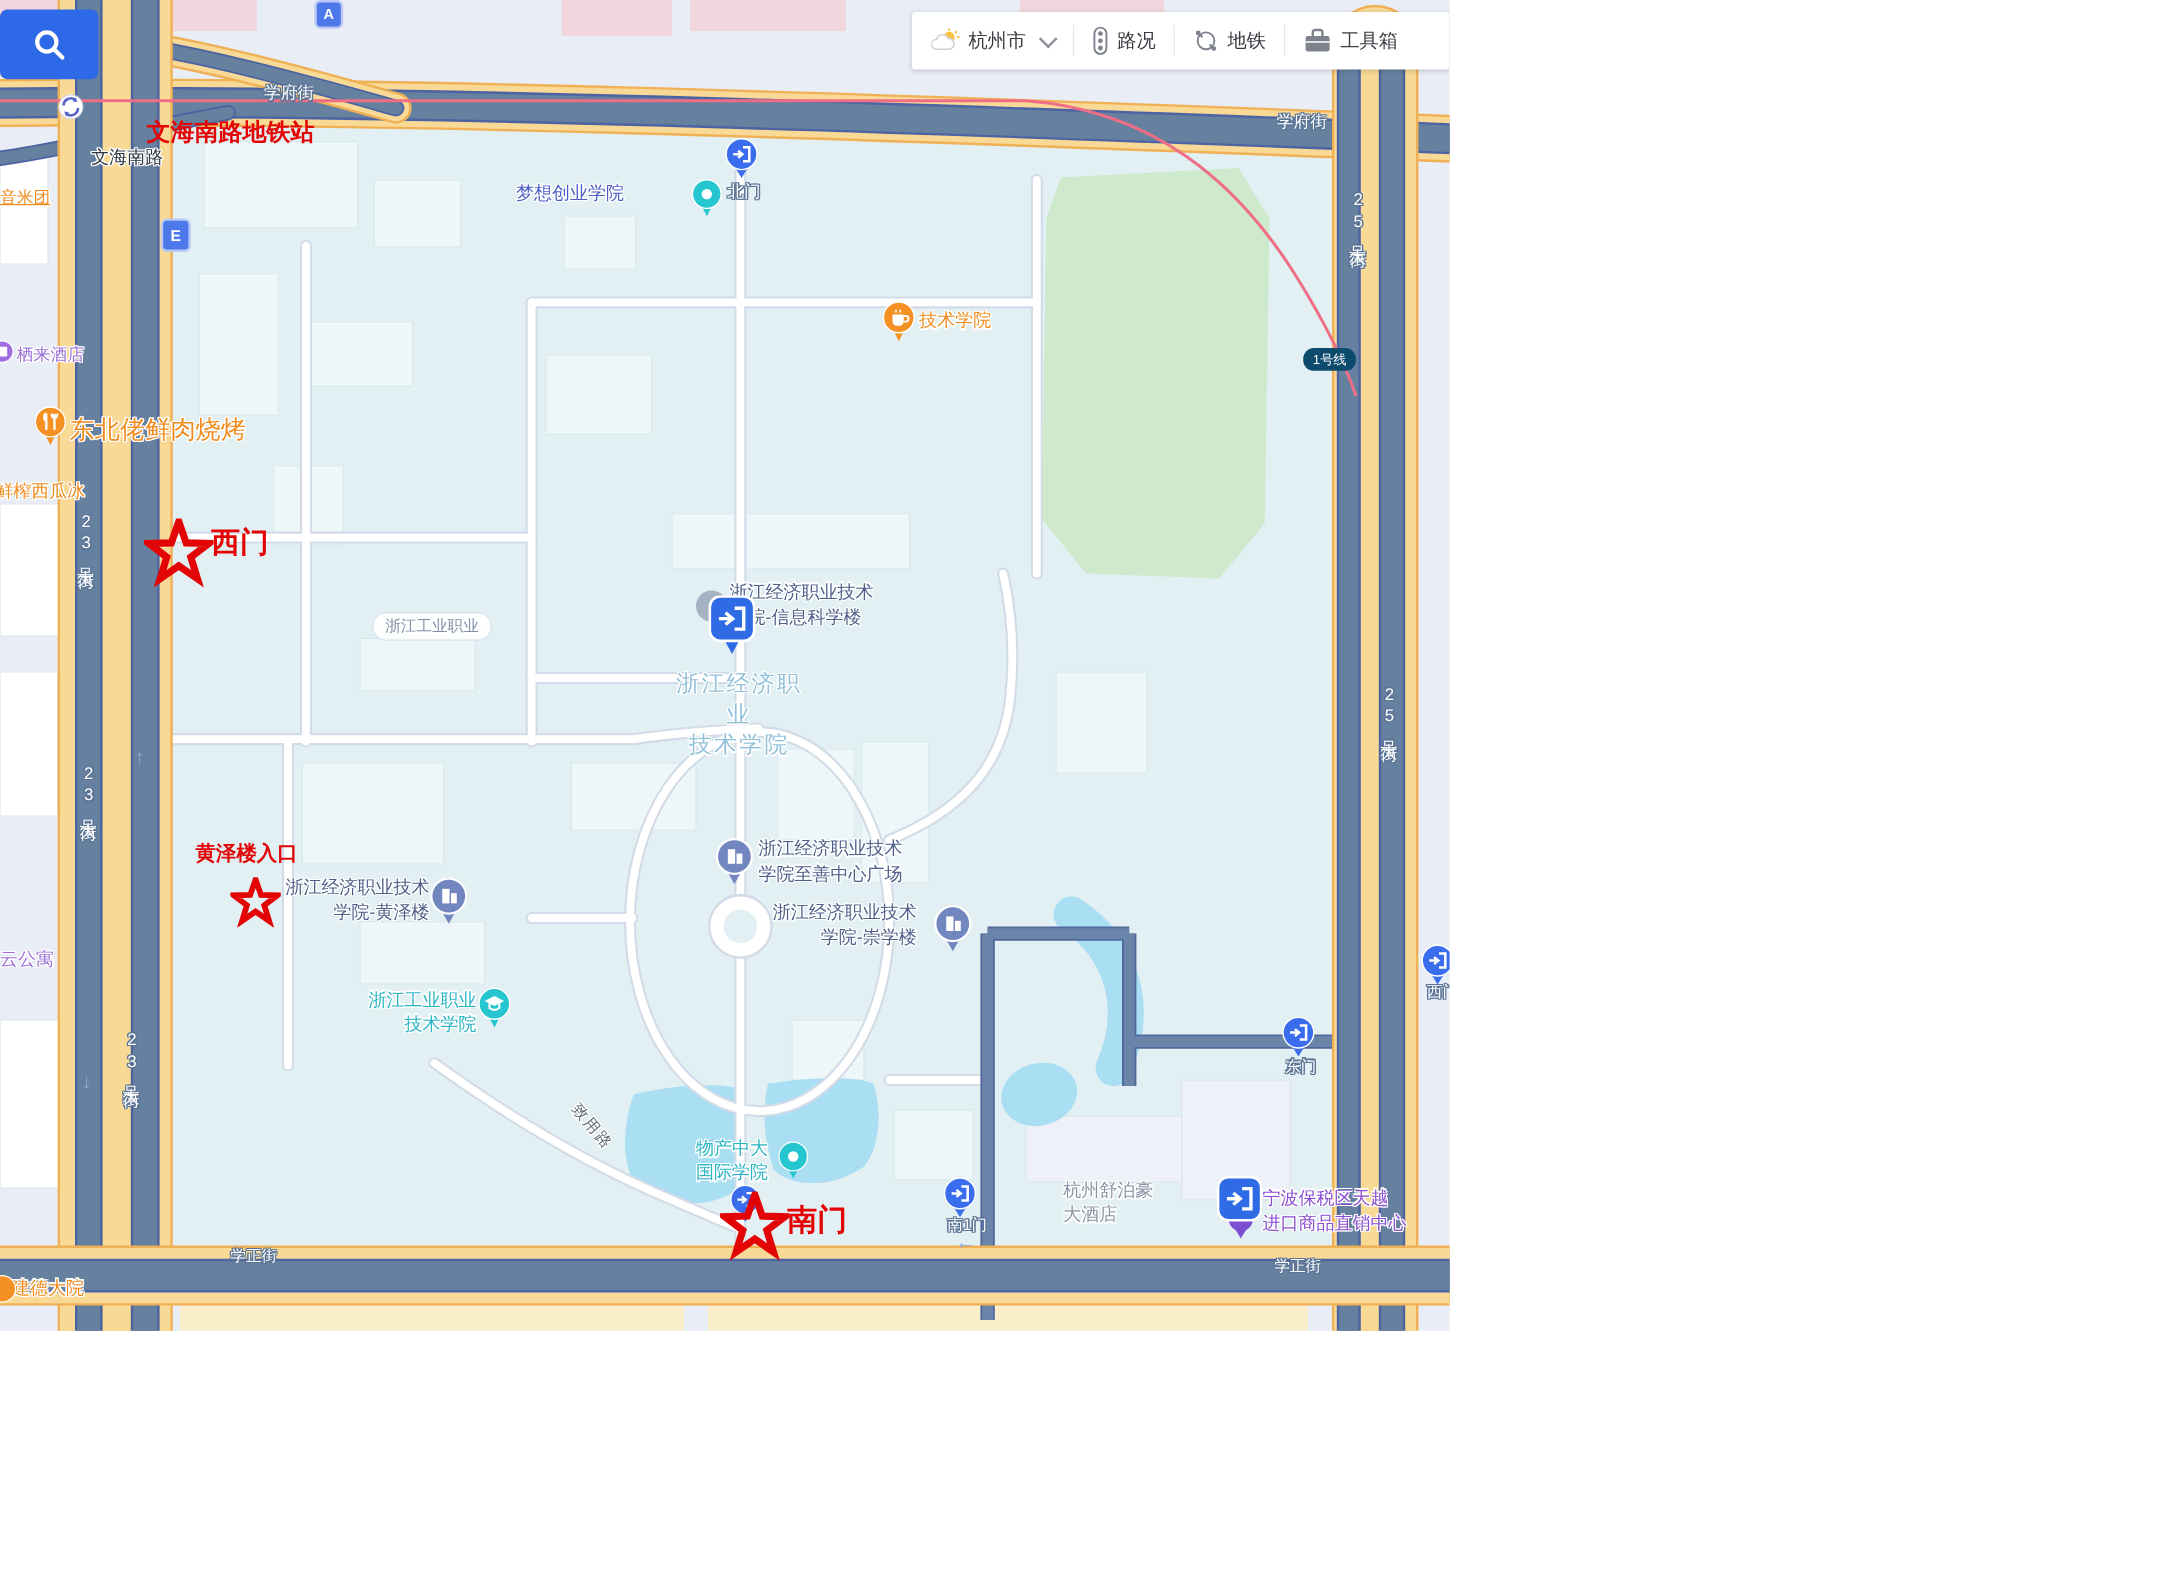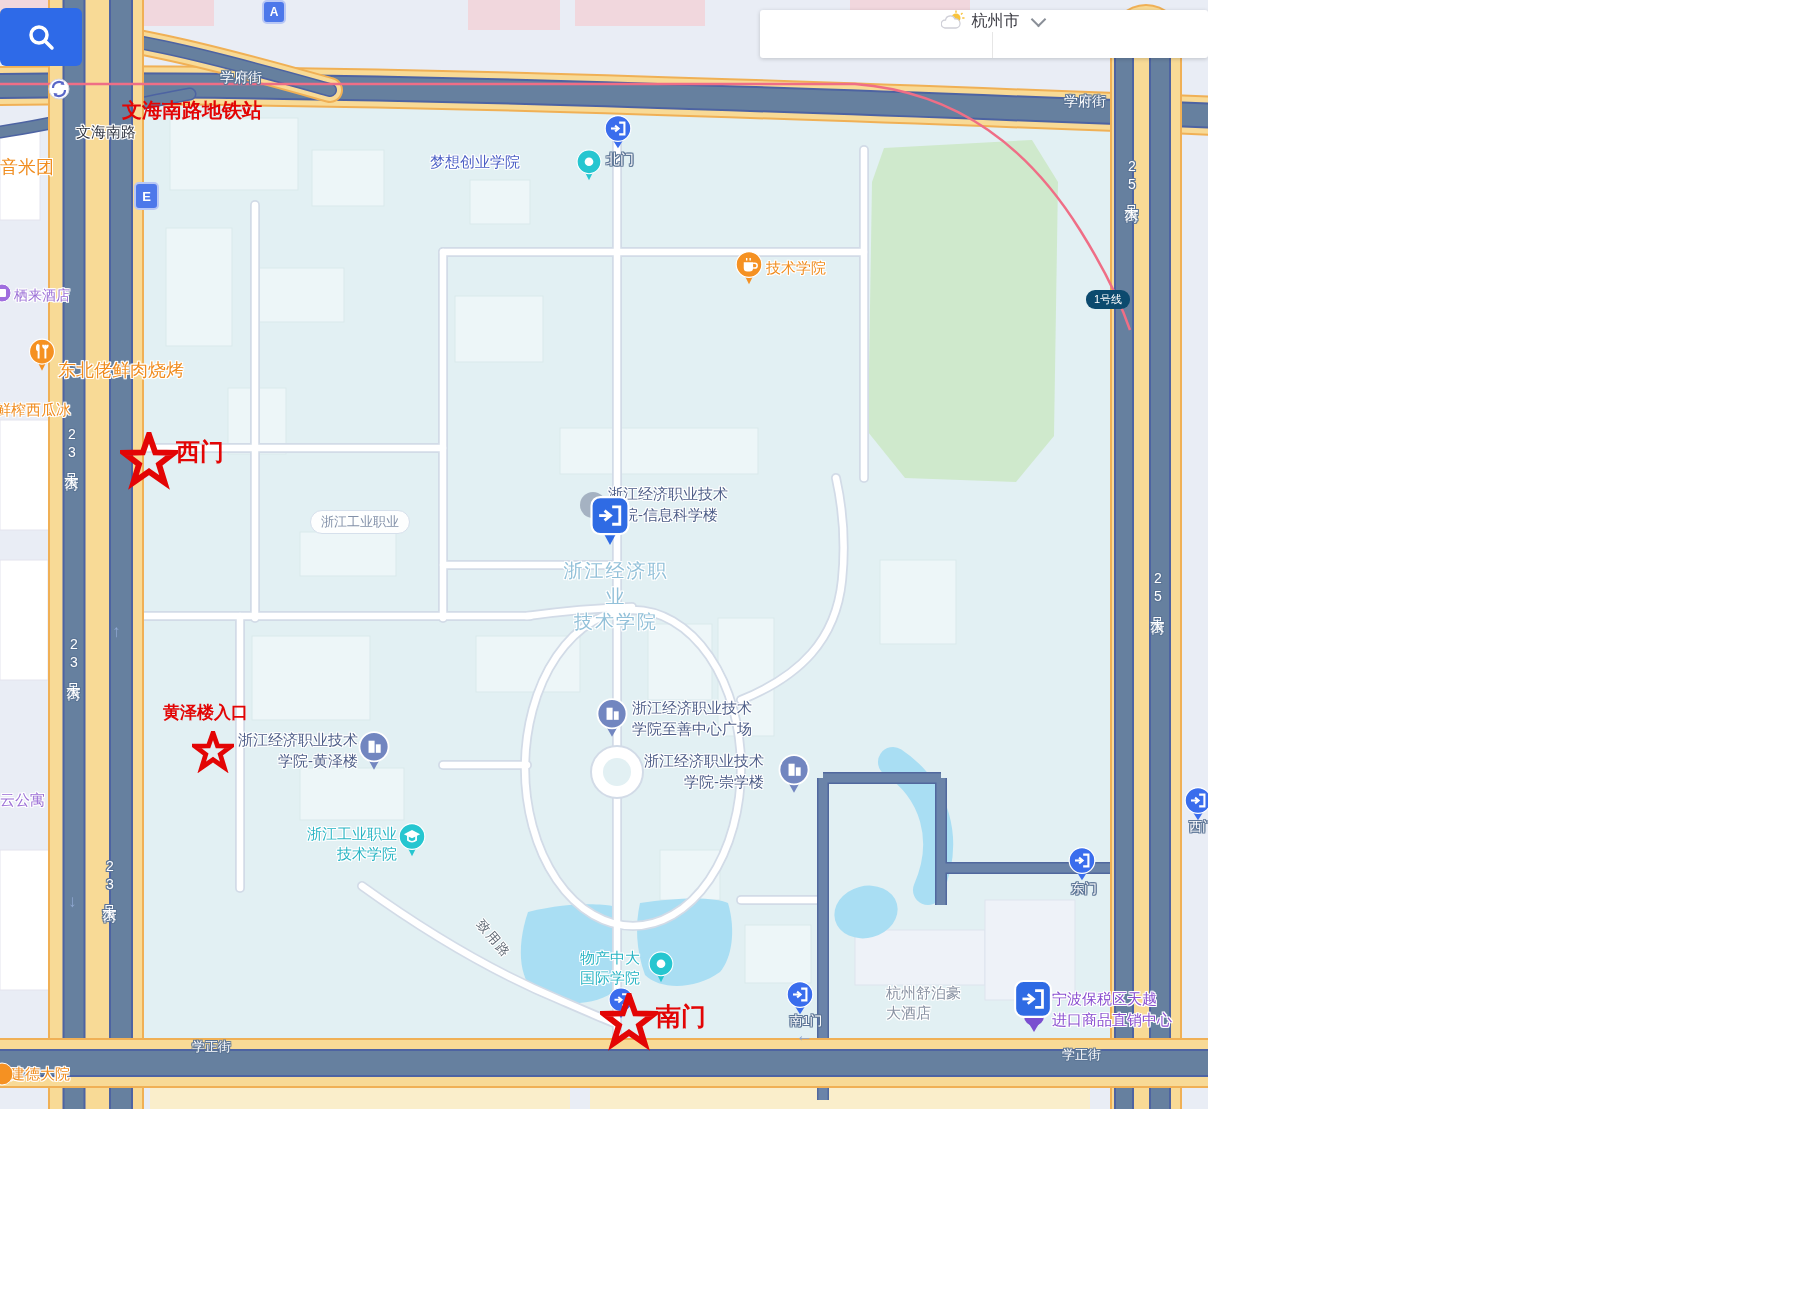--- a/index.html
+++ b/index.html
@@ -15,21 +15,21 @@
   .blueTxt{color:#4a5ec5;}
   .campusTxt{color:#93c1d9;font-size:19px;letter-spacing:2px;text-align:center;font-weight:500;}
   .red{color:#e30505;font-family:"DejaVu Serif",serif;font-weight:700;z-index:8;}
   .pin{position:absolute;z-index:6;}
   .star{position:absolute;z-index:7;}
   .bubble{background:rgba(255,255,255,.92);border:1px solid #d6e0ec;border-radius:12px;padding:2px 10px;color:#8290a8;font-size:13px;}
   .arrow{position:absolute;z-index:4;color:#8fa7d2;font-weight:bold;font-size:17px;}
   
   #searchBtn{position:absolute;left:0;top:8px;width:82px;height:58px;background:#2e6ae8;border-radius:6px;z-index:20;display:flex;align-items:center;justify-content:center;}
   
-  #toolbar{position:absolute;left:760px;top:10px;width:448px;height:48px;background:#fff;border-radius:3px;box-shadow:0 1px 4px rgba(0,0,0,.18);z-index:20;display:flex;align-items:center;padding:0 0 0 16px;box-sizing:border-box;overflow:hidden;white-space:nowrap;flex-direction:column;}
+  #toolbar{position:absolute;left:760px;top:10px;width:448px;height:48px;background:#fff;border-radius:3px;box-shadow:0 1px 4px rgba(0,0,0,.18);z-index:20;display:flex;align-items:center;padding:0 0 0 16px;box-sizing:border-box;overflow:hidden;white-space:nowrap;}
   .tbItem{display:flex;align-items:center;gap:7px;color:#3a3a42;font-size:16px;flex:none;}
   .tbDivider{width:1px;height:26px;background:#e6e6e6;margin:0 15px;flex:none;}
   .chev{width:9px;height:9px;border-right:2px solid #8a8f98;border-bottom:2px solid #8a8f98;transform:rotate(45deg);margin-left:6px;margin-top:-4px;}
   .badge{position:absolute;z-index:6;background:#4d78ea;border:2px solid #b9c8f5;color:#fff;font-weight:bold;border-radius:5px;display:flex;align-items:center;justify-content:center;}
   .lineBadge{position:absolute;z-index:6;background:#0c4a6e;color:#fff;font-size:11px;border-radius:9px;padding:2px 8px;}
 </style>
 </head>
 <body>
 
 <div id="map">
@@ -249,38 +249,38 @@
     <svg width="28" height="36" viewBox="0 0 24 30">
         <path d="M12,29 L7,21 H17 Z" fill="#3a6ded"></path>
         <circle cx="12" cy="12" r="11" fill="#3a6ded" stroke="#fff"></circle>
         <path d="M13,7 h4.5 v10 h-4.5" stroke="#fff" stroke-width="1.8" fill="none"></path>
         <path d="M6,12 h6" stroke="#fff" stroke-width="1.8"></path>
         <polyline points="9.5,9.5 12.5,12 9.5,14.5" stroke="#fff" stroke-width="1.8" fill="none"></polyline>
       </svg>
   </div>
   <div class="lbl outline" style="left:1180px;top:818px;width:44px;text-align:center;font-size:13px;">西门</div>
 
-  <div class="lbl halo orange" style="left:0;top:155px;font-size:18px;">音米团</div>
+  <div class="lbl halo orange" style="left:0;top:155px;font-size:14px;text-decoration:underline;">音米团</div>
 
   <div class="pin" style="left:-8px;top:283px;">
     <svg width="20" height="20" viewBox="0 0 20 20">
         <circle cx="10" cy="10" r="9" fill="#a06ede" stroke="#fff"></circle>
         <rect x="6" y="6" width="8" height="8" rx="1" fill="#fff"></rect>
       </svg>
   </div>
   <div class="lbl halo purple" style="left:14px;top:286px;font-size:14px;">栖来酒店</div>
 
   <div class="pin" style="left:28px;top:338px;">
     <svg width="28" height="34" viewBox="0 0 24 30">
         <path d="M12,29 L8,21 H16 Z" fill="#f59122"></path>
         <circle cx="12" cy="12" r="11" fill="#f59122" stroke="#fff"></circle>
         <path d="M9,6 v12 M9,6 c-2,0 -2,5 0,5 M15,6 v12 M13,6 c0,4 4,4 4,0" stroke="#fff" stroke-width="1.7" fill="none"></path>
       </svg>
   </div>
-  <div class="lbl halo orange" style="left:58px;top:345px;font-size:18px;margin-top:13px;">东北佬鲜肉烧烤</div>
+  <div class="lbl halo orange" style="left:58px;top:345px;font-size:21px;">东北佬鲜肉烧烤</div>
 
   <div class="lbl halo orange" style="left:-4px;top:400px;font-size:15px;">鲜榨西瓜冰</div>
 
   <div class="lbl halo blueTxt" style="left:430px;top:152px;font-size:15px;">梦想创业学院</div>
   <div class="pin" style="left:576px;top:148px;">
     <svg width="26" height="34" viewBox="0 0 24 30">
         <path d="M12,29 L8,21 H16 Z" fill="#26c6d0"></path>
         <circle cx="12" cy="12" r="11" fill="#26c6d0" stroke="#fff"></circle>
         <circle cx="12" cy="12" r="4" fill="#fff"></circle>
       </svg>

